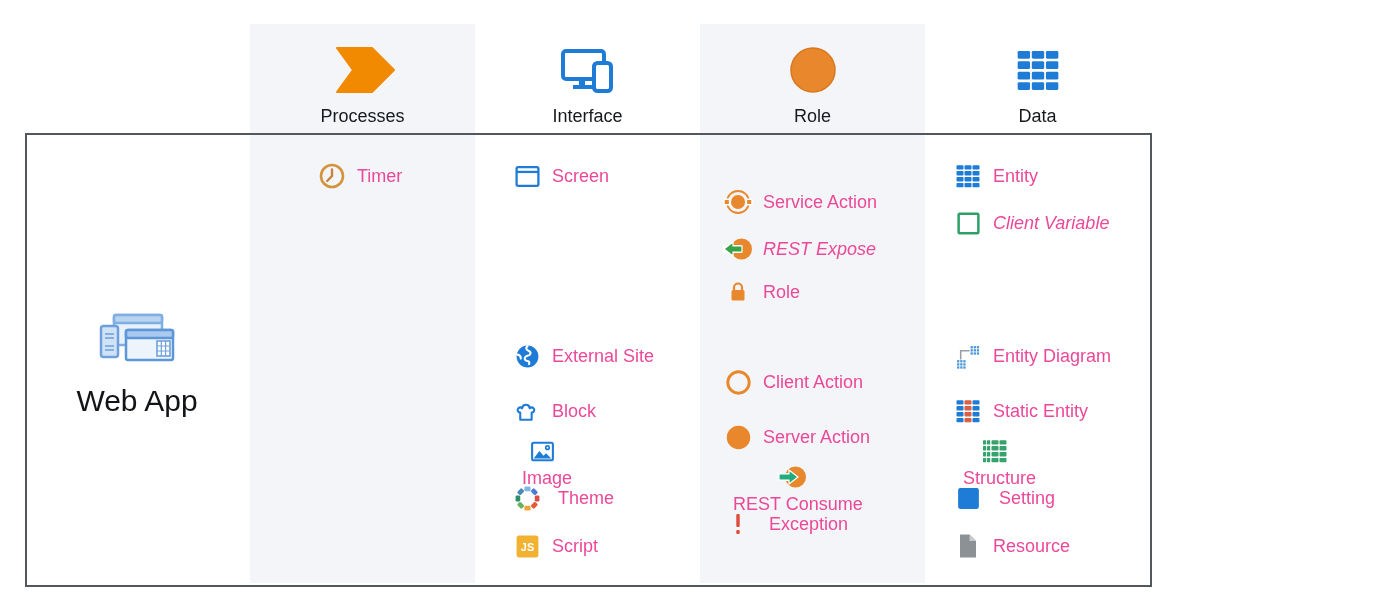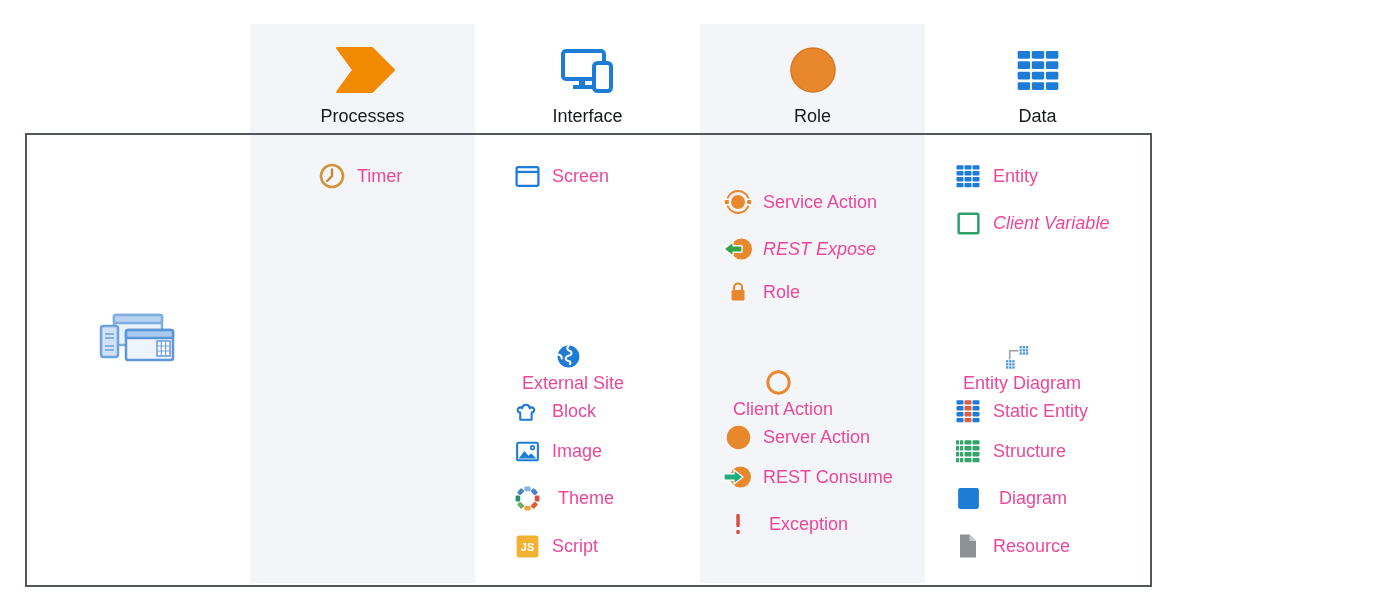--- a/index.html
+++ b/index.html
@@ -19,22 +19,22 @@
   .webapp .wicon{display:inline-block;}
   .webapp .wlabel{margin-top:12px;font-size:30px;color:#121417;}
 
   .item{position:absolute;display:flex;align-items:center;height:30px;}
   .item .icn{width:30px;display:inline-flex;align-items:center;justify-content:center;flex:0 0 30px;text-align:center;}
   .item .lbl{margin-left:10px;font-size:18px;line-height:24px;white-space:nowrap;color:#ec4899;}
 
   
   .c-proc{left:317px;} .c-int{left:512px;} .c-log{left:723px;margin-top:26px;} .c-dat{left:953px;}
   
-  .r1{top:161px;} .r2{top:208px;font-style:italic;} .r3{top:251px;} .r4{top:341px;flex-direction:column;}
-  .r5{top:396px;} .r6{top:436px;} .r7{top:483px;gap:6px;} .r8{top:531px;}
+  .r1{top:161px;} .r2{top:208px;font-style:italic;} .r3{top:251px;} .r4{top:341px;}
+  .r5{top:396px;} .r6{top:436px;flex-direction:column;} .r7{top:483px;gap:6px;} .r8{top:531px;}
 </style>
 </head>
 <body>
 
 <div class="stripe" id="stripe-processes"></div>
 <div class="stripe" id="stripe-logic"></div>
 
 <div class="main-box"></div>
 
 <div class="col-header" style="left:250px;">
@@ -95,20 +95,21 @@
       <rect x="16" y="3" width="48" height="30" rx="2" fill="#e9f1fb" stroke="#7faee3" stroke-width="2.5"></rect>
       <rect x="16" y="3" width="48" height="8" rx="2" fill="#b9d3f0" stroke="#7faee3" stroke-width="2.5"></rect>
       <rect x="3" y="14" width="17" height="31" rx="2.5" fill="#cfe2f6" stroke="#6fa0dc" stroke-width="2.5"></rect>
       <path d="M7 22h9 M7 26h9 M7 34h9 M7 38h9" stroke="#6fa0dc" stroke-width="1.6"></path>
       <rect x="28" y="18" width="47" height="30" rx="2" fill="#edf4fc" stroke="#5e97d8" stroke-width="2.5"></rect>
       <rect x="28" y="18" width="47" height="8" rx="2" fill="#a9c9ee" stroke="#5e97d8" stroke-width="2.5"></rect>
       <rect x="59" y="29" width="13" height="15" fill="#ffffff" stroke="#6fa0dc" stroke-width="1.6"></rect>
       <path d="M59 34h13 M59 39h13 M63.3 29v15 M67.6 29v15" stroke="#6fa0dc" stroke-width="1.2"></path>
     </svg>
   </span>
+  <div class="wlabel">Web App</div>
 </div>
 
 <div class="item c-proc r1">
   <span class="icn">
     <svg width="28" height="28" viewBox="0 0 28 28">
       <circle cx="14" cy="14" r="11" fill="none" stroke="#d4943e" stroke-width="2.6"></circle>
       <path d="M14 7.5 V14 L9.2 19" fill="none" stroke="#c8833b" stroke-width="2.4" stroke-linecap="round" stroke-linejoin="round"></path>
     </svg>
   </span>
   <span class="lbl">Timer</span>
@@ -364,21 +365,21 @@
   </span>
   <span class="lbl">Structure</span>
 </div>
 
 <div class="item c-dat r7">
   <span class="icn">
     <svg width="27" height="27" viewBox="0 0 26 26">
         <rect x="3" y="3" width="20" height="20" rx="2" fill="#1f7cd6"></rect>
       </svg>
   </span>
-  <span class="lbl">Diagram</span>
+  <span class="lbl">Setting</span>
 </div>
 
 <div class="item c-dat r8">
   <span class="icn">
     <svg width="24" height="26" viewBox="0 0 24 26">
       <path d="M4 1.5 h9.5 L20 8 V24.5 H4 Z" fill="#8c9196"></path>
       <path d="M13.5 1.5 V8 H20 Z" fill="#c6cacd"></path>
     </svg>
   </span>
   <span class="lbl">Resource</span>

